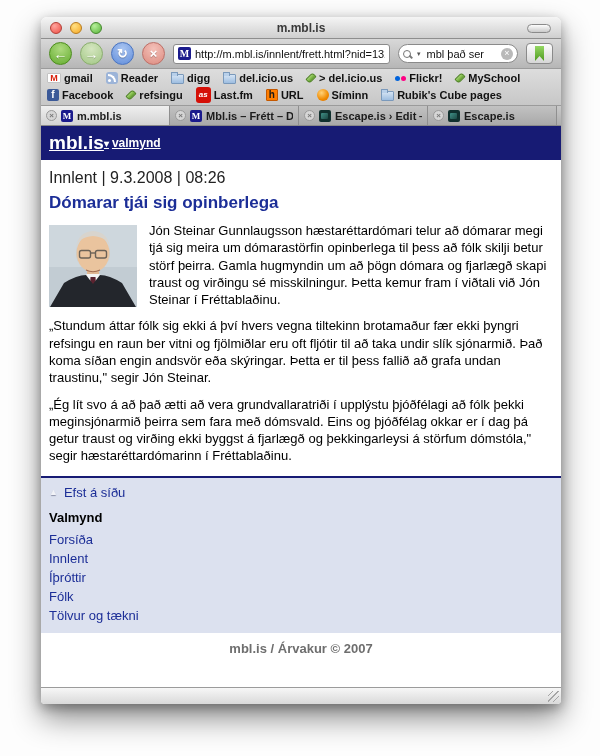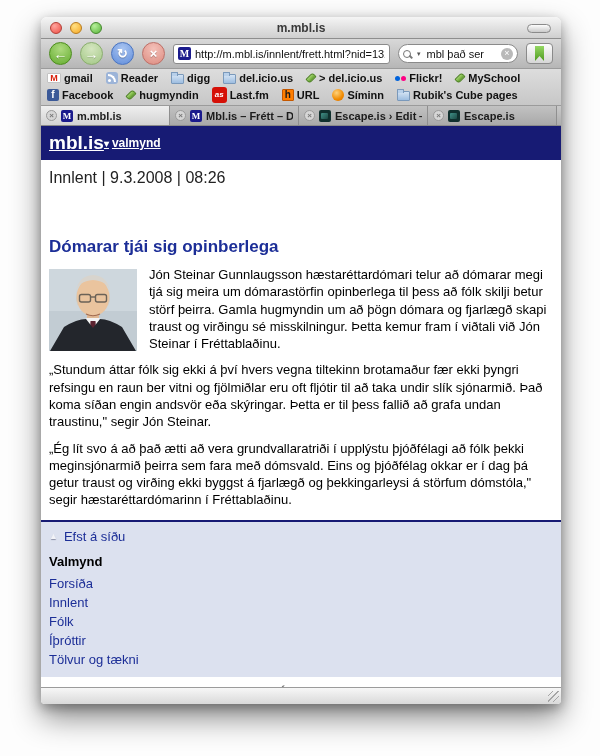--- a/index.html
+++ b/index.html
@@ -127,21 +127,21 @@
   .page { background:#fff; height:561px; overflow:hidden; display:flex; flex-direction:column; }
   .siteheader { background:var(--header-bg,#171b74); height:34px; flex:none;
     display:flex; align-items:center; justify-content:flex-start; padding:0 8px; }
   .brand { color:#fff; font-size:19px; font-weight:bold; text-decoration:underline; }
   .valmynd { color:#fff; font-size:12px; font-weight:bold; text-decoration:underline;
     display:flex; align-items:center; gap:3px; cursor:pointer; }
   .valmynd .arr { font-size:10px; text-decoration:none; }
 
   .meta { font-size:16px; color:#222; padding:9px 8px 2px; flex:none; }
   .headline { font-size:17px; font-weight:bold; color:var(--headline,#1c2e97);
-    padding:4px 8px 0; flex:none;margin-top:44px; }
+    padding:4px 8px 0; flex:none; }
   .article { padding:0 8px; font-size:13px; line-height:1.33; color:#000; flex:none; }
   .article p { margin:9px 0; }
   .photo { float:left; width:88px; height:82px; margin:3px 12px 2px 0; display:block; }
 
   .menusection { border-top:2px solid var(--header-bg,#171b74); background:var(--menu-bg,#dce1ef);
     padding:5px 8px 8px; font-size:13px; flex:none; margin-top:2px; }
   .toplink { display:flex; align-items:center; gap:6px; color:var(--link,#1c2e97);
     padding:2px 0 3px; cursor:pointer; }
   .upar { color:#f2f3f8; font-size:9px; text-shadow:0 1px 1px rgba(120,125,150,.8); }
   .menutitle { font-weight:bold; color:#000; margin:7px 0 5px; }
@@ -223,21 +223,21 @@
       <span class="bm">
           <span class="bi bi-tag"></span>
           <span>MySchool</span>
         </span>
       <span class="bm">
           <span class="bi bi-facebook">f</span>
           <span>Facebook</span>
         </span>
       <span class="bm">
           <span class="bi bi-tag"></span>
-          <span>hugmyndin</span>
+          <span>refsingu</span>
         </span>
       <span class="bm">
           <span class="bi bi-lastfm">as</span>
           <span>Last.fm</span>
         </span>
       <span class="bm">
           <span class="bi bi-hype">h</span>
           <span>URL</span>
         </span>
       <span class="bm">
@@ -310,22 +310,22 @@
       </div>
 
       <div class="menusection">
         <div class="toplink">
           <span class="upar">▲</span>
           <span>Efst á síðu</span>
         </div>
         <div class="menutitle">Valmynd</div>
         <div class="menulink">Forsíða</div>
         <div class="menulink">Innlent</div>
+        <div class="menulink">Íþróttir</div>
         <div class="menulink">Fólk</div>
-        <div class="menulink">Íþróttir</div>
         <div class="menulink">Tölvur og tækni</div>
       </div>
 
       <div class="pagefooter">mbl.is / Árvakur © 2007</div>
     </div>
 
     <div class="statusbar">
       <span class="grip"></span>
     </div>
 

